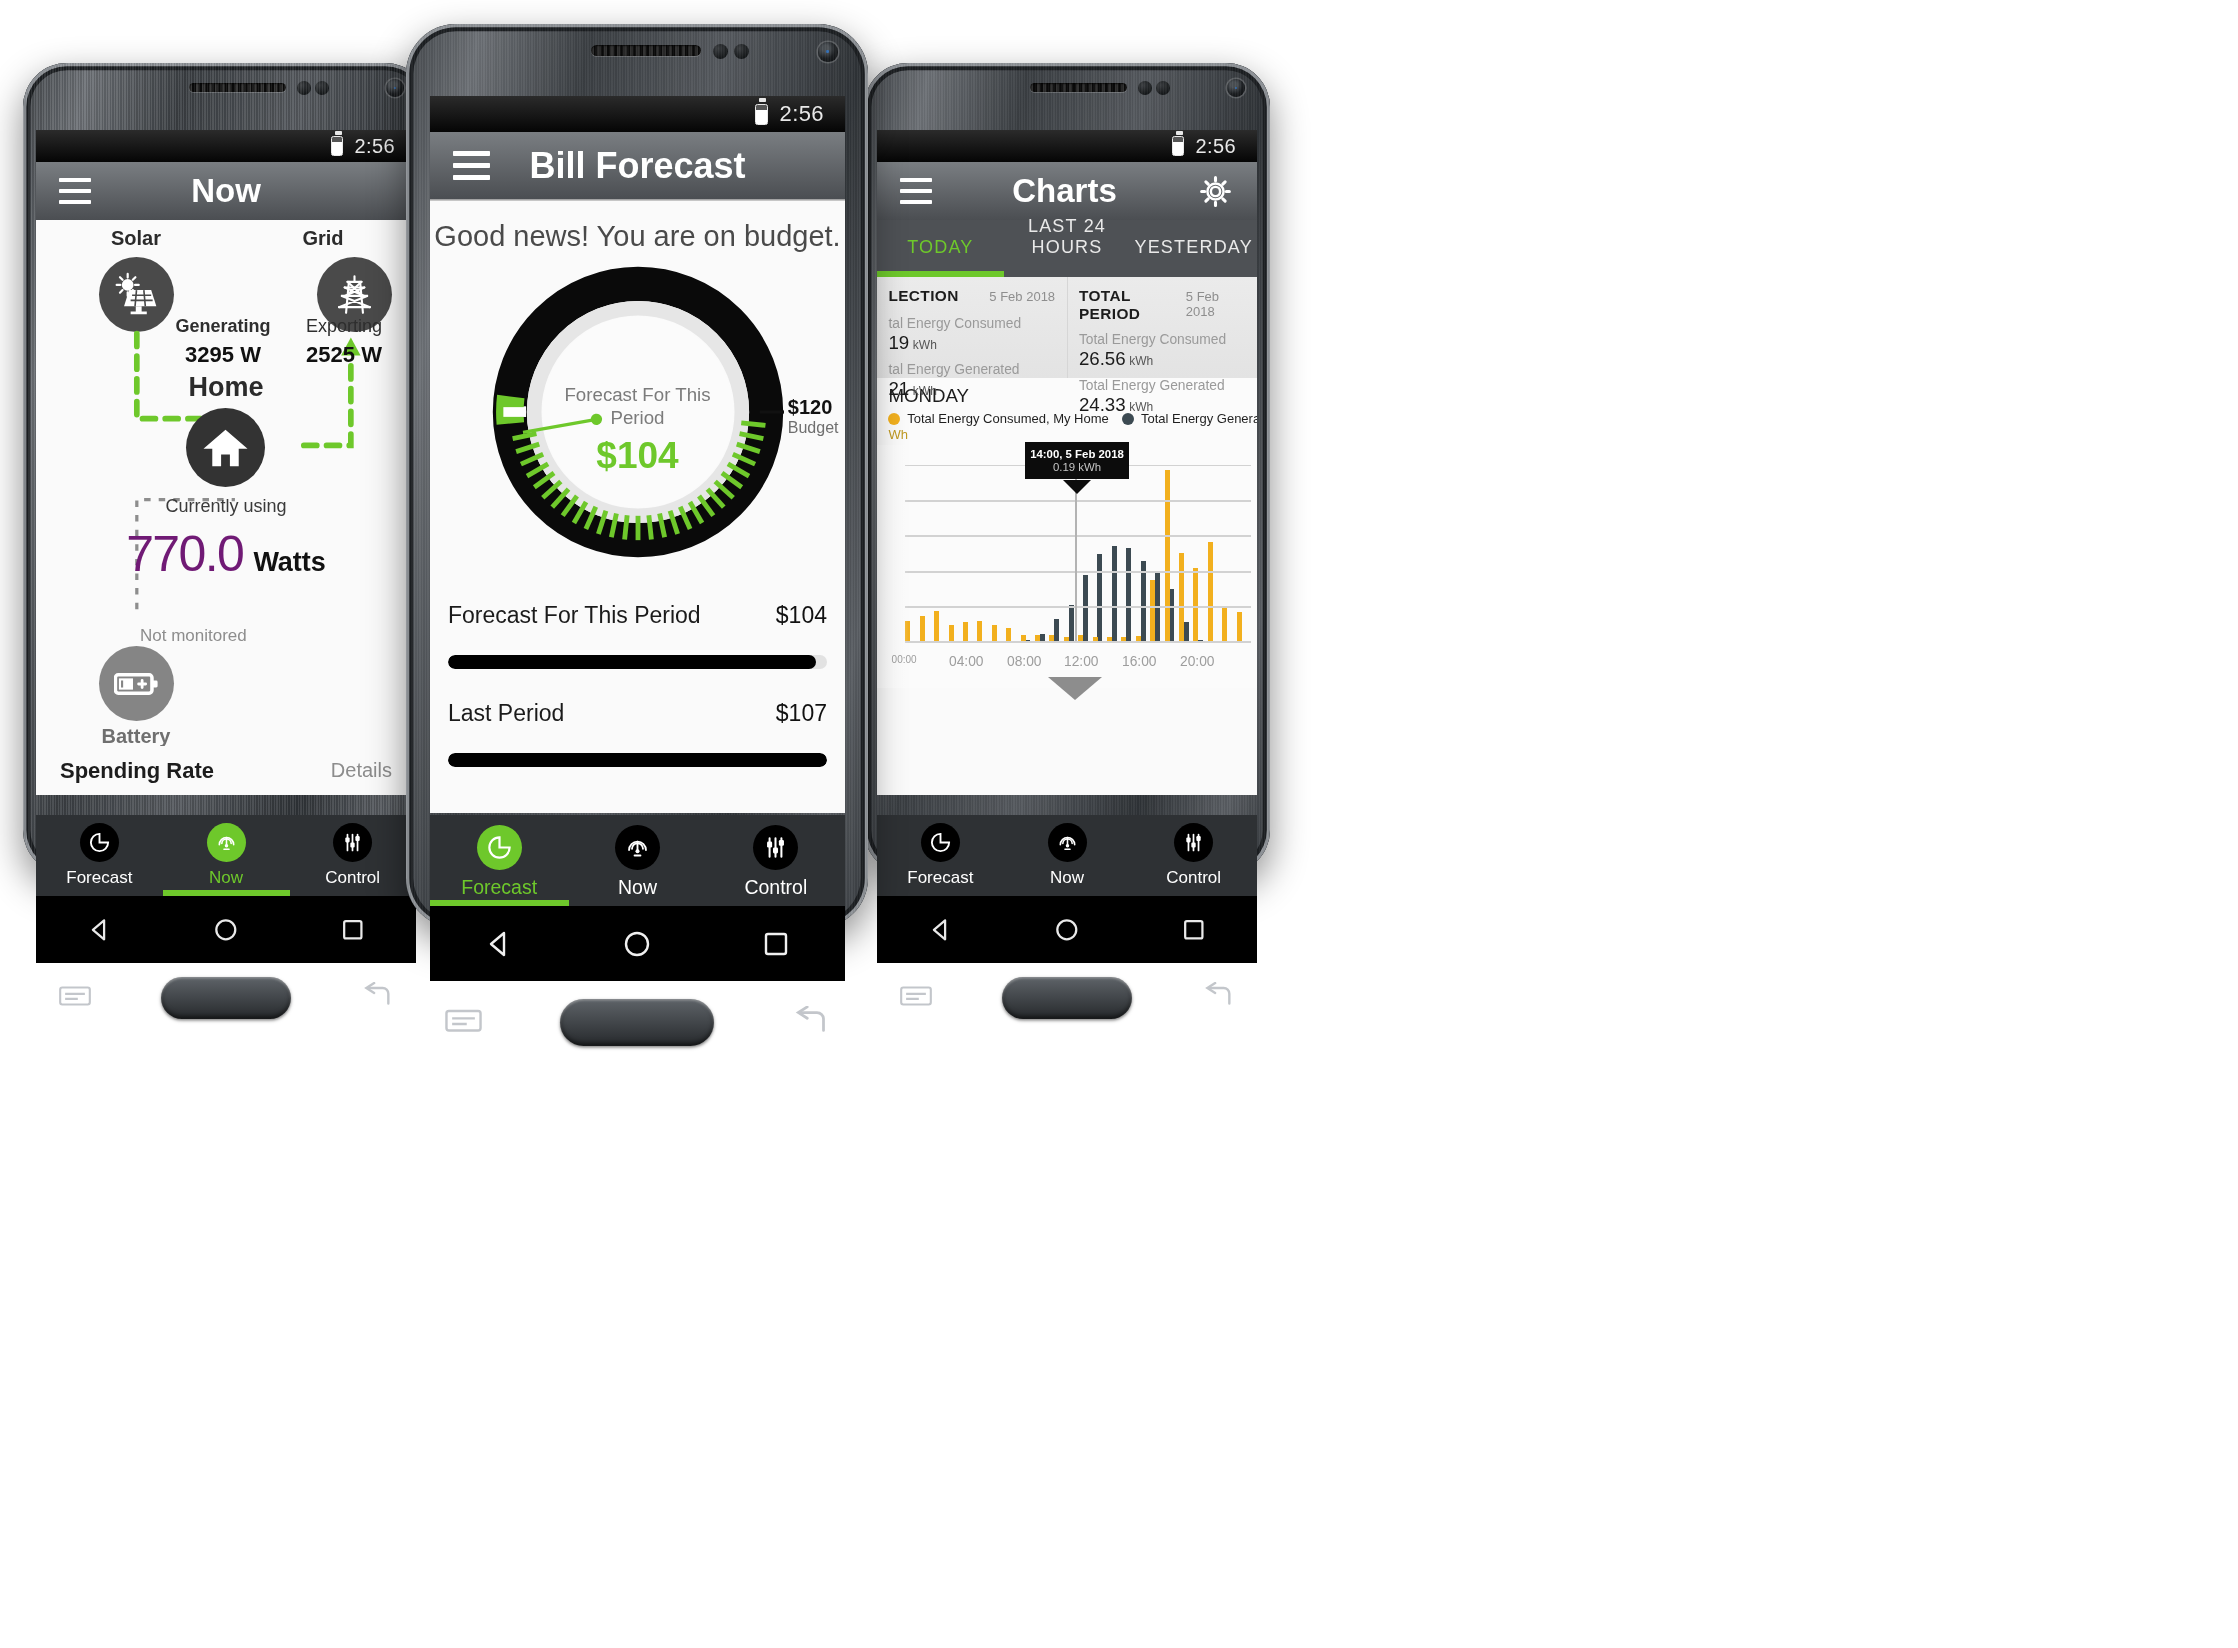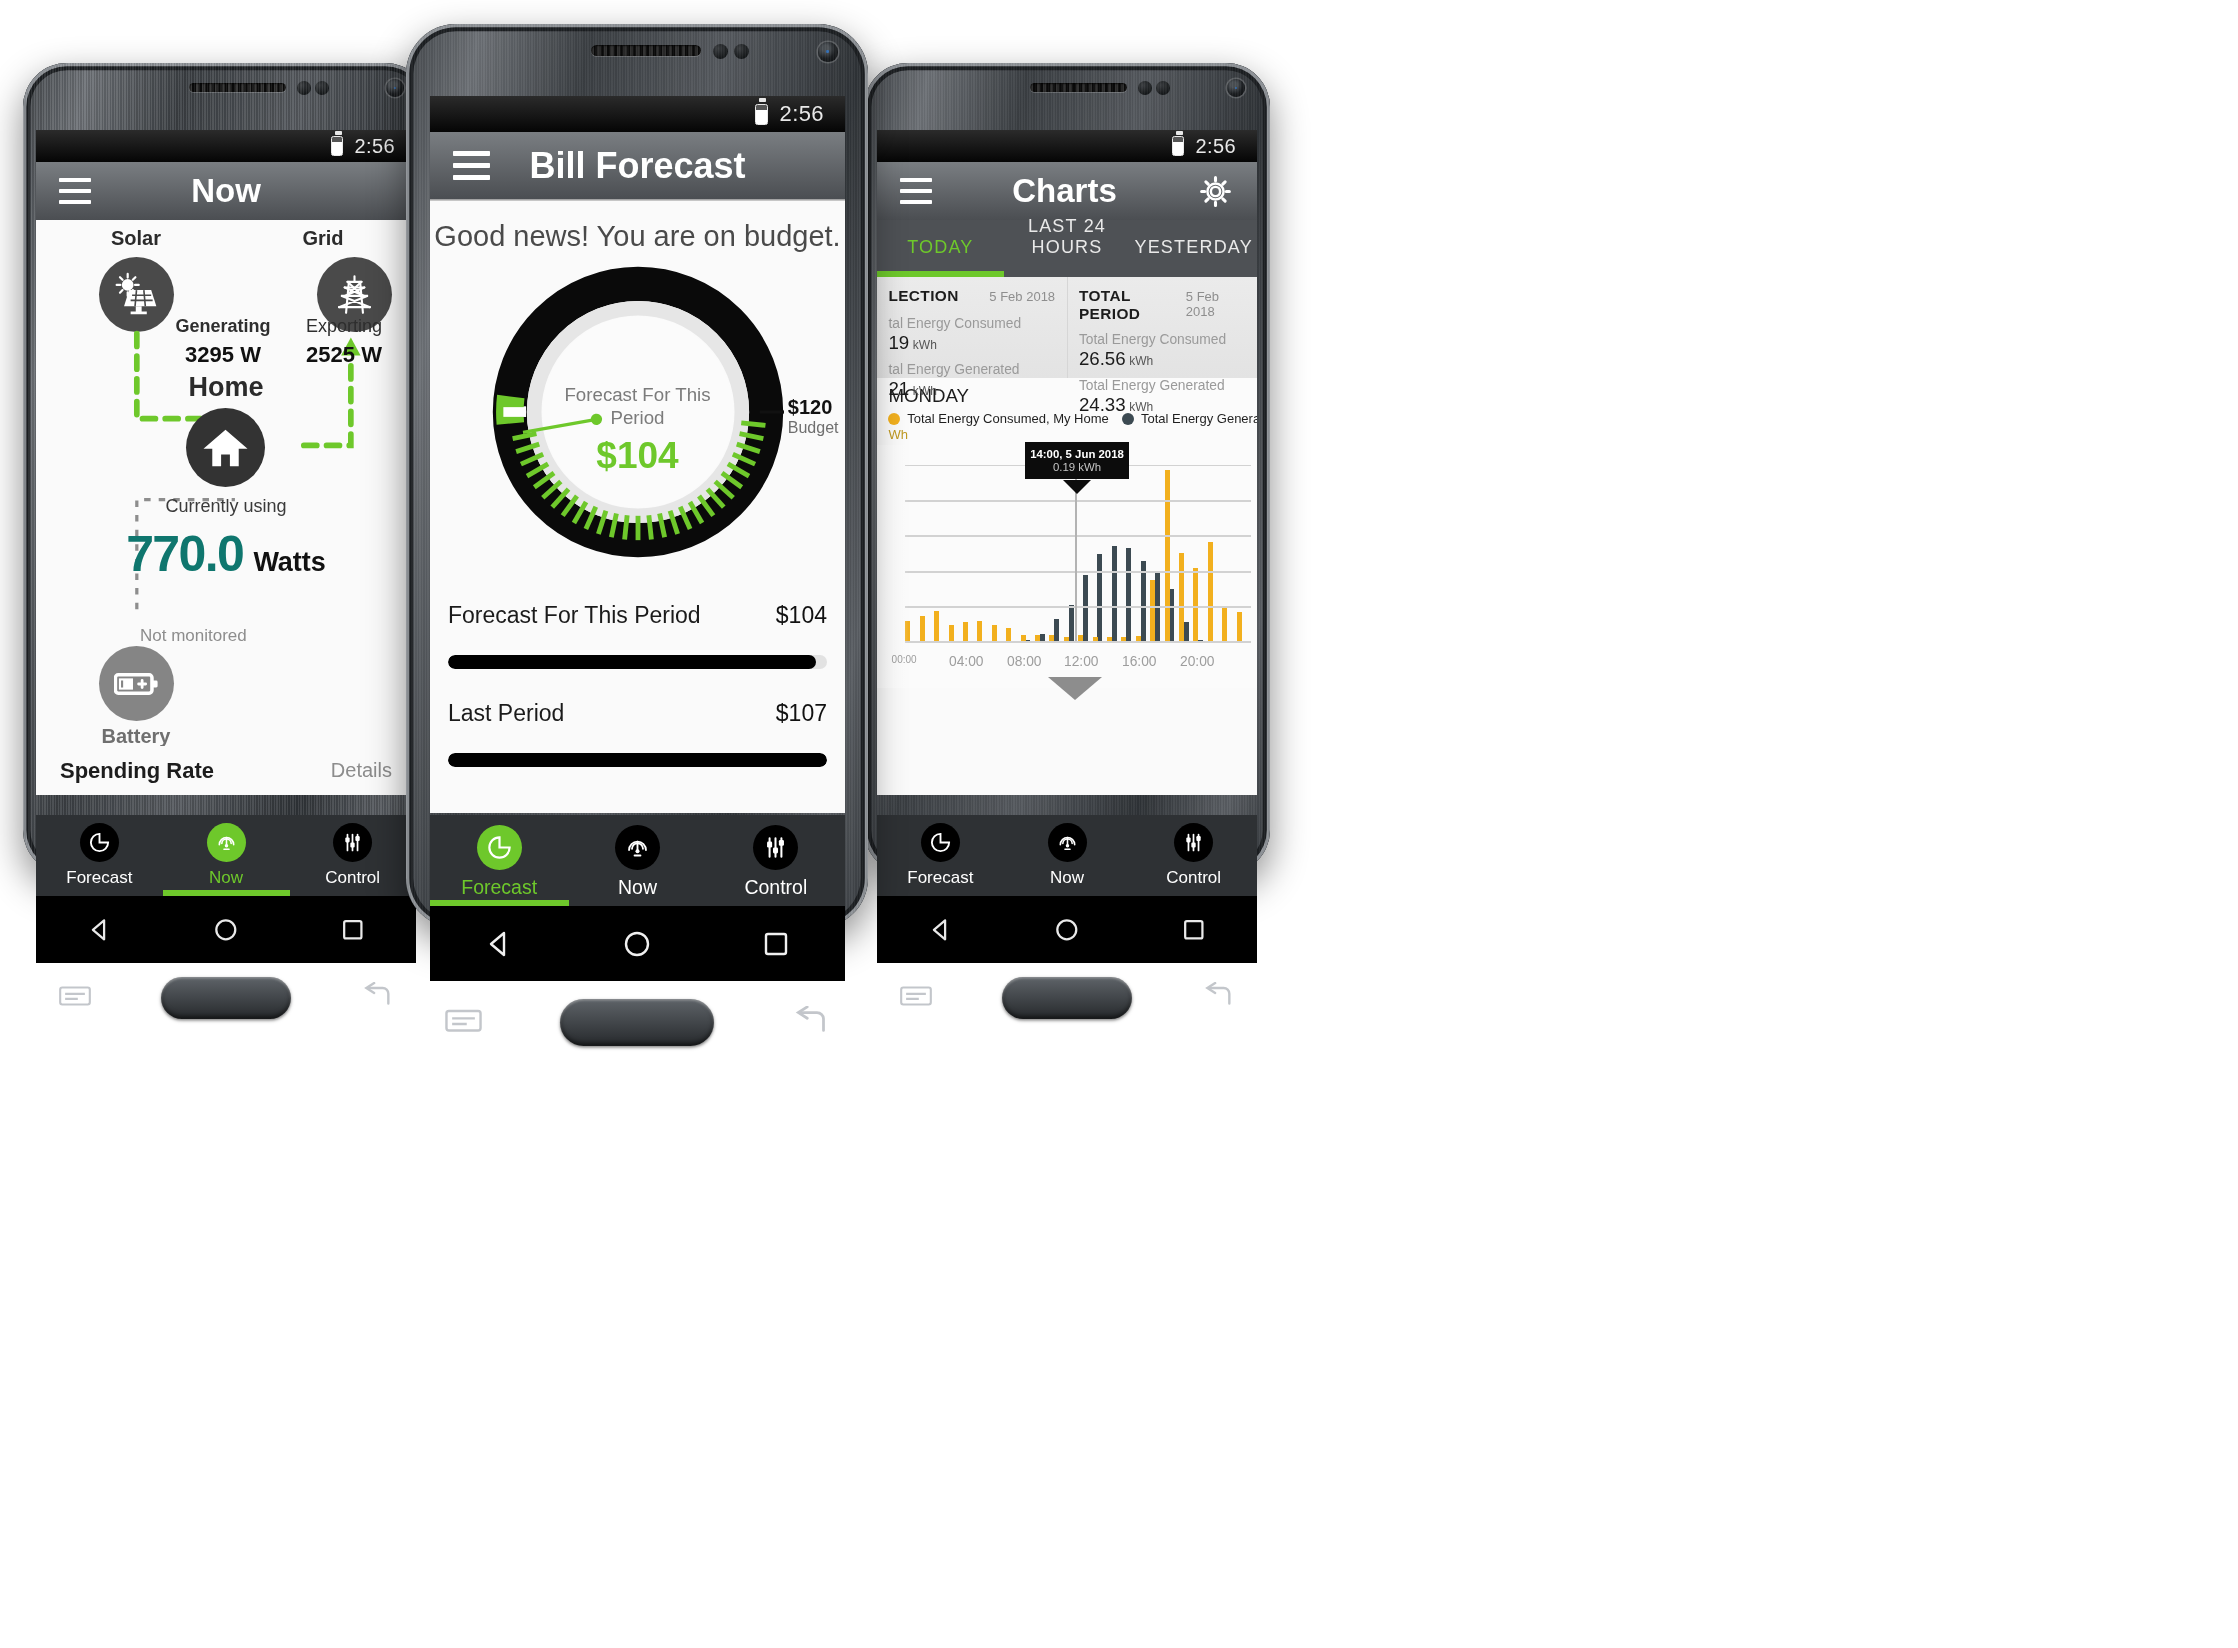--- a/index.html
+++ b/index.html
@@ -77,21 +77,21 @@
   .node-label{ position:absolute; font-weight:bold; color:#2b2b2b; text-align:center; }
   .node{ position:absolute; border-radius:50%; background:#4a4a4a;
     display:flex; align-items:center; justify-content:center; }
   .node.battery{ background:#858585; }
   .node.home{ background:#333; }
   .flowtxt{ position:absolute; text-align:center; }
   .flowtxt .t{ color:#2e2e2e; }
   .flowtxt .v{ color:#111; font-weight:bold; }
   .usage{ position:absolute; text-align:center; width:100%; }
   .usage .lbl{ color:#3a3a3a; }
-  .usage .big{ color:#0f766e; font-weight:bold; letter-spacing:-1.6px; }
+  .usage .big{ color:#701a75; font-weight:normal; letter-spacing:-1.6px; }
   .usage .unit{ color:#111; font-weight:bold; }
   .spendrow{ position:absolute; left:0; right:0; background:#fafafa;
     display:flex; align-items:center; justify-content:space-between; padding:0 24px; }
   .spendrow .l{ font-weight:bold; color:#1d1d1d; }
   .spendrow .r{ color:#8c8c8c; }
   .greystrip{ position:absolute; left:0; right:0; background:#e6e6e6; }
 
   
   .fc-head{ text-align:center; color:#4a4a4a; }
   .fc-list-row{ display:flex; justify-content:space-between; align-items:baseline; }
@@ -450,21 +450,21 @@
         <div class="bar" style="background: rgb(242, 176, 30); width: 4.9px; height: 25.4px; left: 43px; bottom: 47px;"></div>
         <div class="bar" style="background: rgb(242, 176, 30); width: 4.9px; height: 20px; left: 28px; bottom: 47px;"></div>
         <div class="gridline" style="top: 19.5px; left: 27.6px; right: 6.5px;"></div>
         <div class="gridline" style="top: 55px; left: 27.6px; right: 6.5px;"></div>
         <div class="gridline" style="top: 90px; left: 27.6px; right: 6.5px;"></div>
         <div class="gridline" style="top: 126px; left: 27.6px; right: 6.5px;"></div>
         <div class="gridline" style="top: 161px; left: 27.6px; right: 6.5px;"></div>
         <div class="gridline" style="top: 196px; left: 27.6px; right: 6.5px;"></div>
       <div class="cursorline" style="left:198px; top:19.5px; bottom:47px;"></div>
       <div class="tooltip" style="left:148px; top:-3.2px; width:104px; padding:5.7px 0;">
-        <div class="tt1" style="font-size:11.4px;">14:00, 5 Jun 2018</div>
+        <div class="tt1" style="font-size:11.4px;">14:00, 5 Feb 2018</div>
         <div class="tt2" style="font-size:11.4px;margin-top:1.6px;">0.19 kWh</div>
       </div>
       <div class="cursortri" style="left:171px; bottom:-11.4px; border-left-width:27.6px; border-right-width:27.6px; border-top-width:23px;"></div>
       <div class="fade-left" style="width:32px;"></div>
     <div class="xlab" style="font-size: 10px; left: 14.6px; top: 209px; text-align: center;">00:00</div>
         <div class="xlab" style="font-size: 13.8px; left: 72px; top: 209px;">04:00</div>
         <div class="xlab" style="font-size: 13.8px; left: 130px; top: 209px;">08:00</div>
         <div class="xlab" style="font-size: 13.8px; left: 187px; top: 209px;">12:00</div>
         <div class="xlab" style="font-size: 13.8px; left: 245px; top: 209px;">16:00</div>
         <div class="xlab" style="font-size: 13.8px; left: 303px; top: 209px;">20:00</div>

